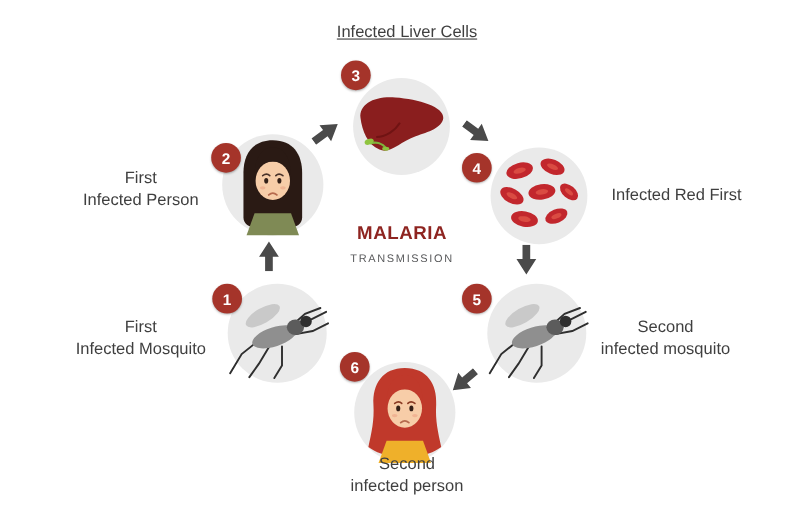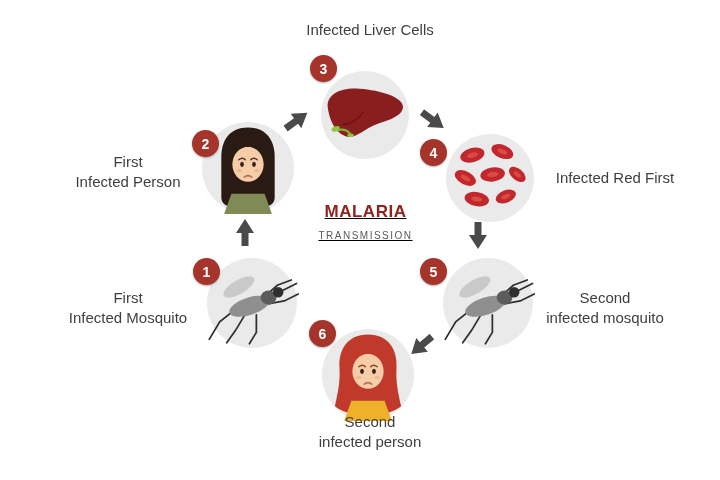--- a/index.html
+++ b/index.html
@@ -12,42 +12,42 @@
   .badge {
     position:absolute; width:27px; height:27px; border-radius:50%;
     background:var(--badge-bg,#a5342a); color:#fff; font-weight:bold; font-size:14px;
     display:flex; align-items:center; justify-content:center;
     box-shadow:0 1px 2px rgba(0,0,0,.3); z-index:5;
   }
   .label { position:absolute; color:var(--text-dark,#3f3f3f); font-size:15px; line-height:1.35; text-align:center; z-index:4; }
   .label span { display:block; }
   .illu { position:absolute; z-index:3; }
   .arrow { position:absolute; color:var(--arrow,#4a4a4a); z-index:4; }
-  .center-title { position:absolute; left:283px; top:202px; width:165px; text-align:center; z-index:4;text-decoration:underline; }
+  .center-title { position:absolute; left:283px; top:202px; width:165px; text-align:center; z-index:4; }
   .center-title .t1 { color:var(--malaria-red,#8e2420); font-weight:bold; font-size:17px; letter-spacing:.5px; margin-bottom:8px; }
   .center-title .t2, .center-title .t3 { color:var(--text-gray,#58595b); font-size:10px; letter-spacing:1.5px; margin-bottom:8px; }
 
   
   #c-liver   { left:321px; top:71px;  width:88px; height:88px; }
   #c-person1 { left:202px; top:122px; width:92px; height:92px; }
   #c-cells   { left:446px; top:134px; width:88px; height:88px; }
   #c-mosq1   { left:207px; top:258px; width:90px; height:90px; }
   #c-mosq2   { left:443px; top:258px; width:90px; height:90px; }
   #c-person2 { left:322px; top:329px; width:92px; height:92px; }
 
   
   #b1 { left:193px; top:258px; }
   #b2 { left:192px; top:130px; }
   #b3 { left:310px; top:55px; }
   #b4 { left:420px; top:139px; }
   #b5 { left:420px; top:258px; }
   #b6 { left:309px; top:320px; }
 
   
-  #l-liver   { left:270px; top:20px;  width:200px; }
+  #l-liver   { left:270px; top:20px;  width:200px;text-decoration:underline; }
   #l-person1 { left:38px;  top:152px; width:180px; }
   #l-cells   { left:520px; top:168px; width:190px; }
   #l-mosq1   { left:38px;  top:288px; width:180px; }
   #l-mosq2   { left:515px; top:288px; width:180px; }
   #l-person2 { left:280px; top:412px; width:180px; }
 
   
   #i-liver   { left:322px; top:82px; }
   #i-person1 { left:202px; top:122px; }
   #i-cells   { left:446px; top:134px; }

